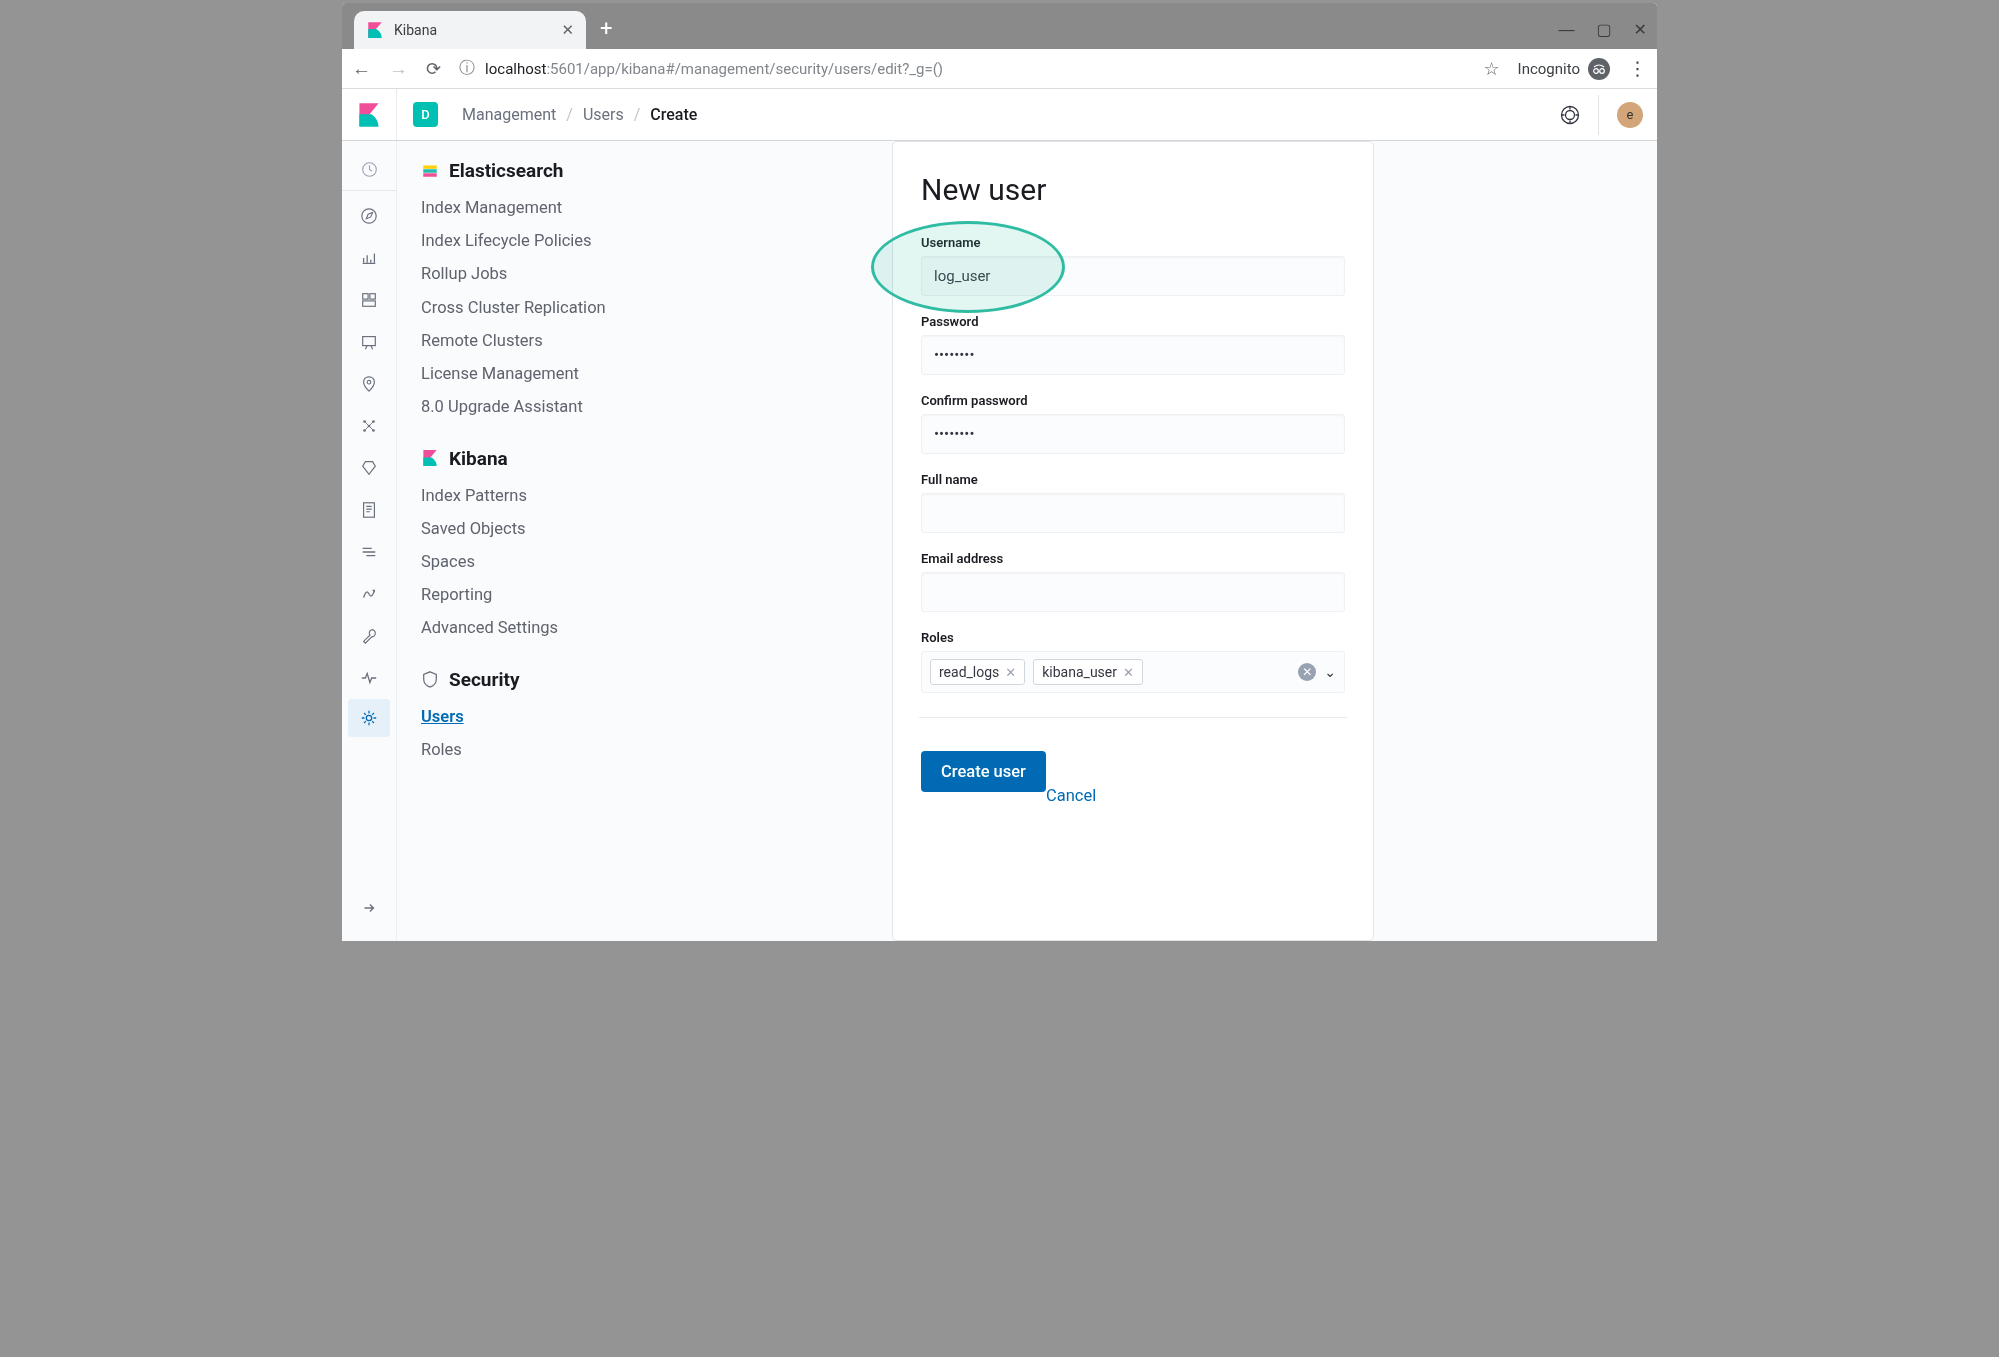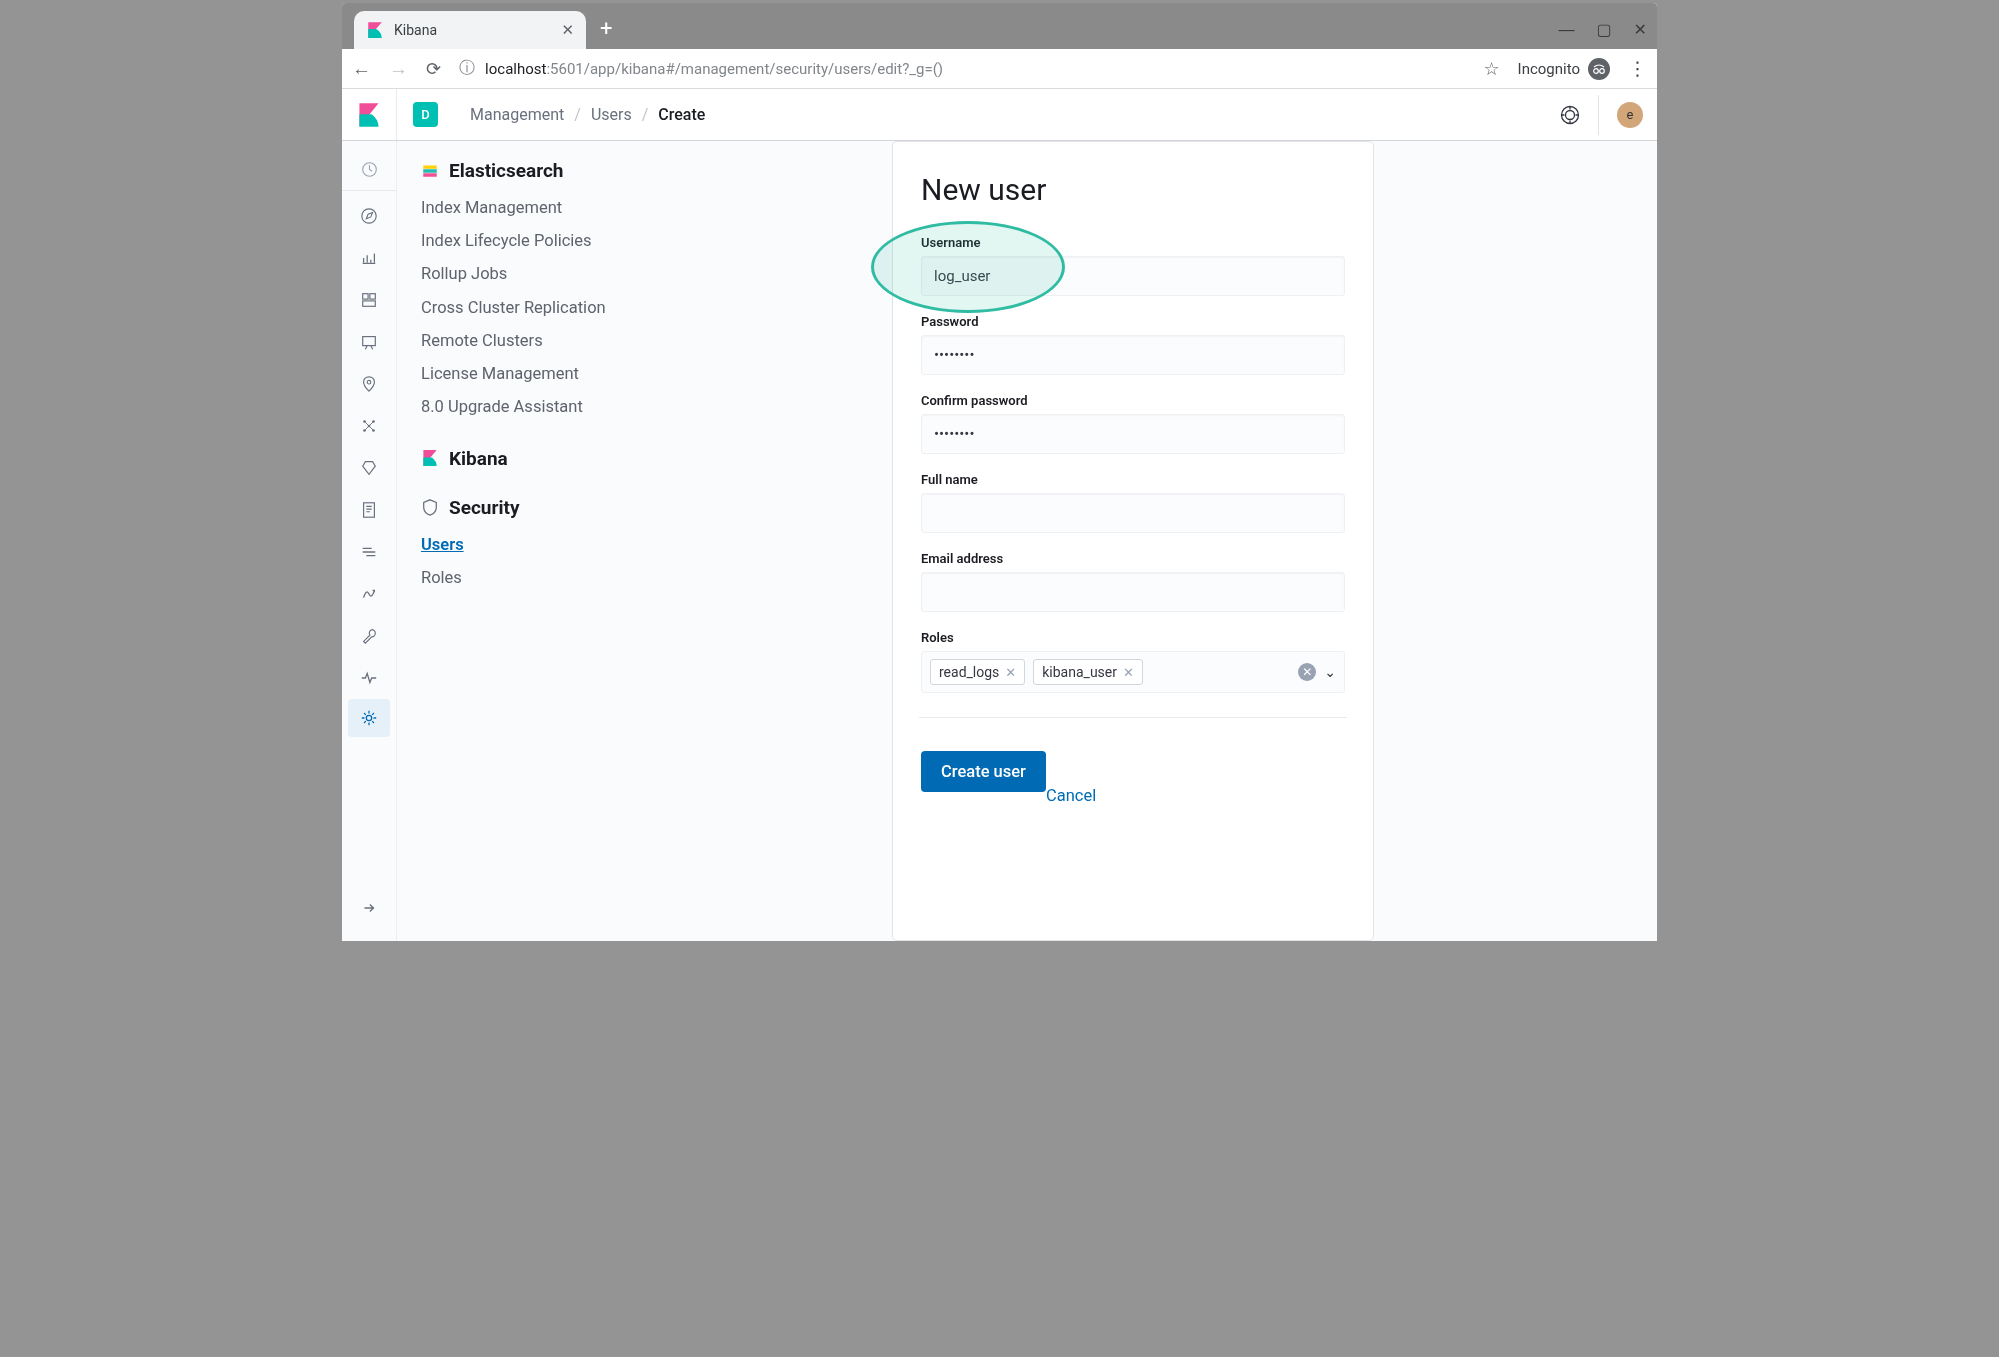--- a/index.html
+++ b/index.html
@@ -25,21 +25,21 @@
   .url-text { color: #80868b; font-size: 15px; }
   .url-text .host { color: #202124; }
   .addr-right { display: flex; align-items: center; gap: 18px; }
   .star { color: #5f6368; font-size: 18px; }
   .incognito { color: #3c4043; font-size: 15px; display: flex; align-items: center; gap: 8px; }
   .incognito-badge { background: #5f6368; color: #fff; width: 22px; height: 22px; border-radius: 50%; display: flex; align-items: center; justify-content: center; font-size: 13px; }
   .menu-dots { color: #3c4043; font-size: 19px; cursor: pointer; }
   .topbar { height: 52px; display: flex; align-items: center; border-bottom: 1px solid #d3d6db; padding: 0 14px 0 0; }
   .logo-cell { width: 55px; display: flex; align-items: center; justify-content: center; border-right: 1px solid #eaebee; height: 100%; }
   .space-badge { width: 25px; height: 25px; background: #00BFB3; border-radius: 4px; color: #fff; display: flex; align-items: center; justify-content: center; font-size: 13px; font-weight: 500; margin-left: 16px; }
-  .breadcrumbs { display: flex; align-items: flex-start; gap: 10px; margin-left: 32px; font-size: 16px; color: #535861; }
+  .breadcrumbs { display: flex; align-items: flex-start; gap: 10px; margin-left: 24px; font-size: 16px; color: #535861; }
   .crumb { color: #6a717d; }
   .crumb.active { color: #1a1c21; font-weight: 500; }
   .crumb-sep { color: #c2c5cb; }
   .topbar-right { margin-left: auto; display: flex; align-items: center; gap: 18px; }
   .topbar-divider { width: 1px; height: 40px; background: #e1e3e8; }
   .avatar { width: 26px; height: 26px; background: #d2a679; color: #333; border-radius: 50%; display: flex; align-items: center; justify-content: center; font-size: 13px; }
 
   .body { display: flex; min-height: 800px; }
   .nav-rail { width: 55px; background: #fafbfc; border-right: 1px solid #eceef1; display: flex; flex-direction: column; align-items: center; padding-top: 8px; position: relative; }
   .rail-icon { width: 55px; height: 42px; display: flex; align-items: center; justify-content: center; color: #69707D; cursor: pointer; }
@@ -273,20 +273,27 @@
             <span class="mgmt-link">8.0 Upgrade Assistant</span>
           </div>
         </div>
         <div class="mgmt-section">
           <div class="mgmt-section-head">
             <svg class="kb-icon" viewBox="0 0 32 38">
                 <path d="M2 2 L30 2 L2 36 Z" fill="#F04E98"></path>
                 <path d="M2 18 L20 18 Q30 26 30 36 L2 36 Z" fill="#00BFB3"></path>
               </svg>
             <span>Kibana</span>
+          </div>
+          <div class="mgmt-links">
+            <span class="mgmt-link">Index Patterns</span>
+            <span class="mgmt-link">Saved Objects</span>
+            <span class="mgmt-link">Spaces</span>
+            <span class="mgmt-link">Reporting</span>
+            <span class="mgmt-link">Advanced Settings</span>
           </div>
         </div>
         <div class="mgmt-section">
           <div class="mgmt-section-head">
             <svg class="sec-icon" viewBox="0 0 20 20">
                 <path d="M10 2 L17 5 V10 C17 15 13 18 10 19 C7 18 3 15 3 10 V5 Z" fill="none" stroke="#6a717d" stroke-width="1.4"></path>
               </svg>
             <span>Security</span>
           </div>
           <div class="mgmt-links">

